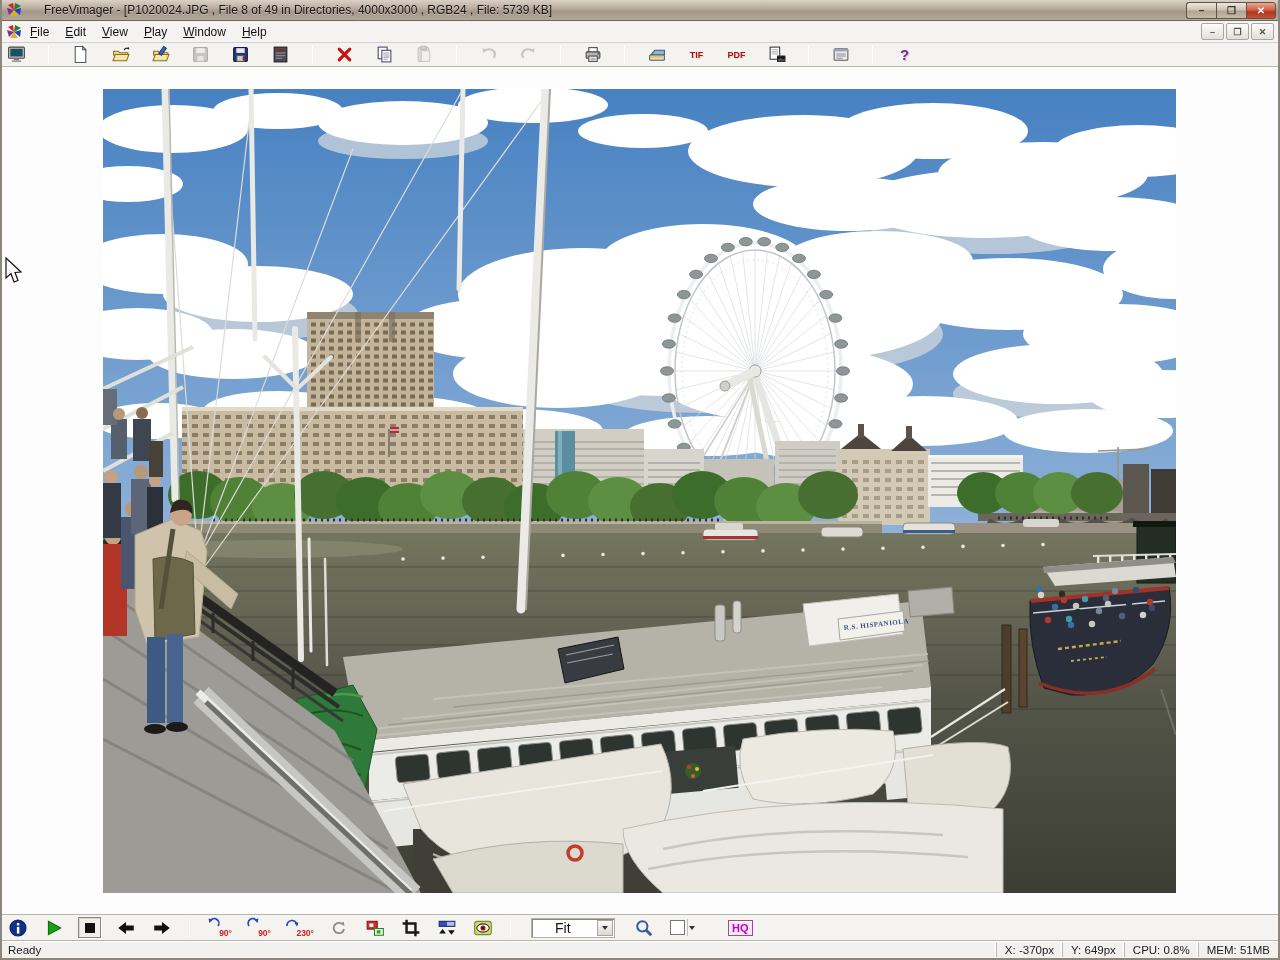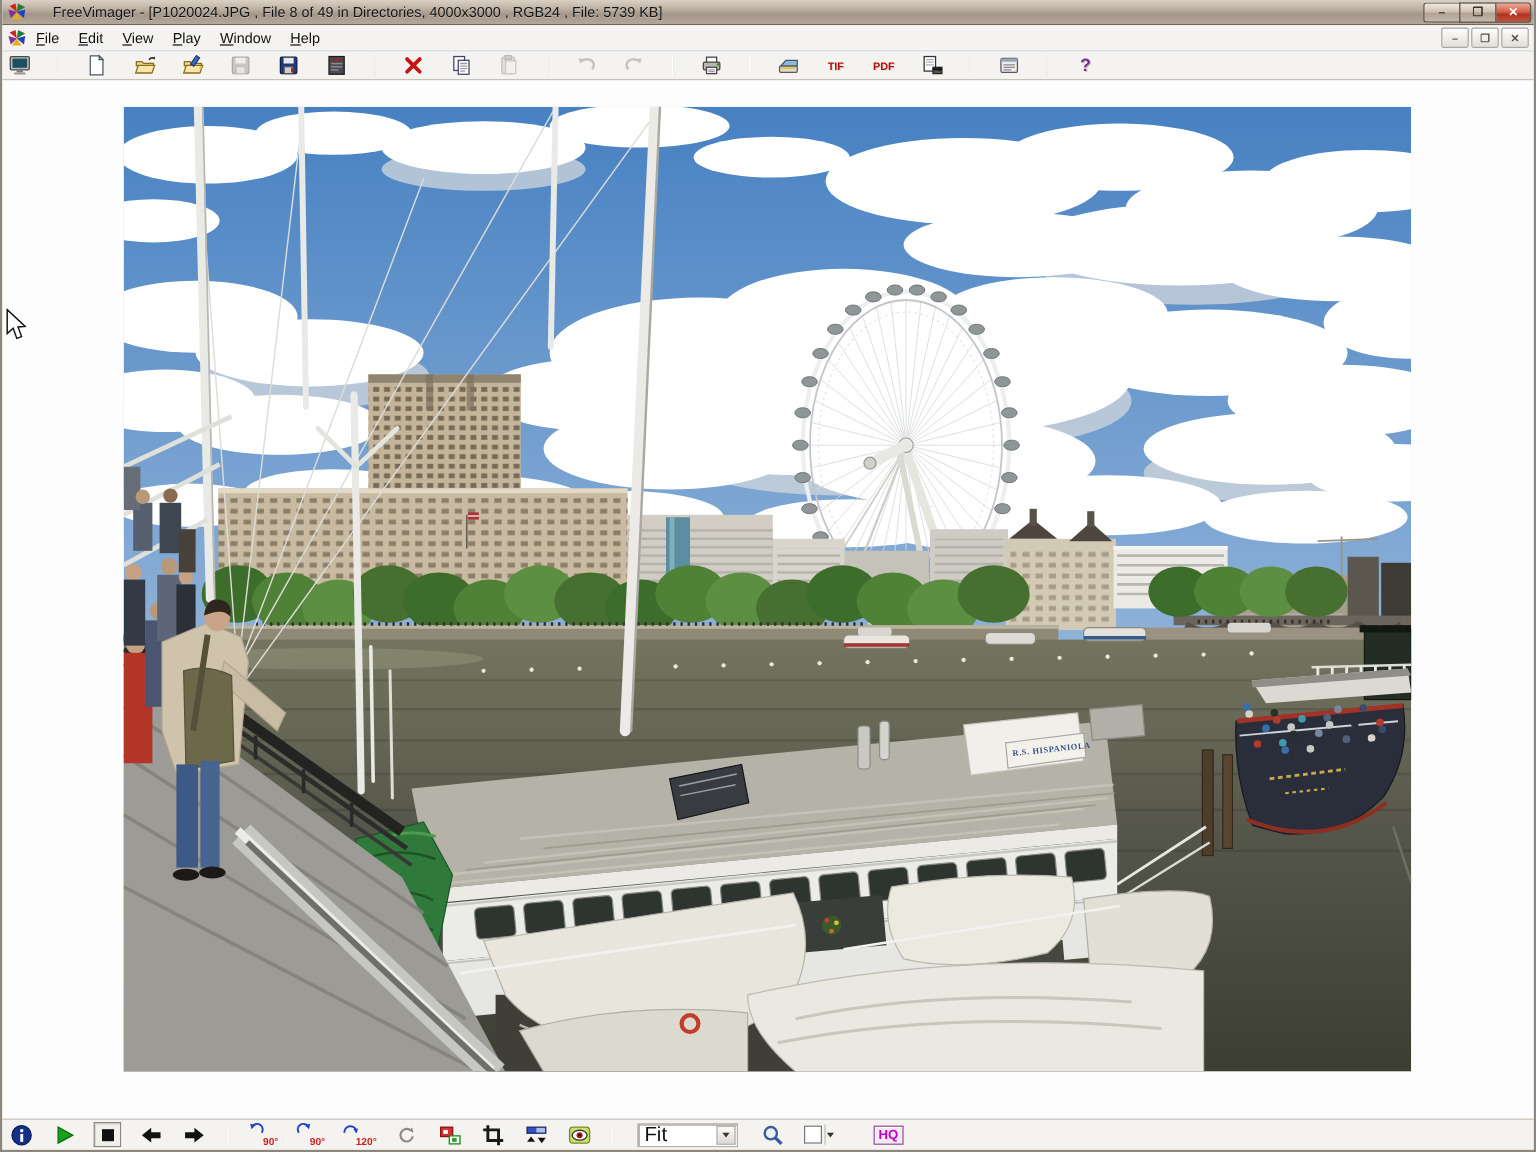--- a/index.html
+++ b/index.html
@@ -48,21 +48,21 @@
   .bottombar{height:26px;flex:0 0 26px;display:flex;align-items:center;background:#f5f3ef;
     border-top:1px solid #b9b6ae;padding:0 4px;gap:13px;}
   .bbtn{width:23px;height:21px;display:flex;align-items:center;justify-content:center;position:relative;}
   .bbtn.pressed{border:1px solid #8a8881;background:#f1efe9;
     box-shadow:inset 1px 1px 0 #d9d6cf, 1px 1px 0 #fff;}
   .rot{width:26px;height:21px;position:relative;}
   .rot svg{position:absolute;left:1px;top:0;}
   .rot .deg{position:absolute;right:0;bottom:0;font-size:8.5px;font-weight:bold;color:#cc1d1d;}
   .combo{width:84px;height:20px;background:#fff;display:flex;align-items:center;margin:0 4px;
     box-shadow:inset 1px 1px 0 #8a877f, inset -1px -1px 0 #fff;border:1px solid #b5b2aa;}
-  .combo .val{font-size:17px;color:#111;padding-left:5px;flex:1;}
+  .combo .val{font-size:14px;color:#111;padding-left:23px;flex:1;}
   .combo .drop{width:16px;height:16px;margin-right:1px;background:linear-gradient(180deg,#fbfaf8,#dcd9d2);
     border:1px solid #a8a59d;display:flex;align-items:center;justify-content:center;}
   .tri-down{width:0;height:0;border-left:3.5px solid transparent;border-right:3.5px solid transparent;border-top:4.5px solid #333;}
   .bgpick{display:flex;align-items:center;margin:0 2px;}
   .bgsq{width:15px;height:15px;background:#fff;border:1px solid #777;}
   .bgdrop{width:9px;height:17px;display:flex;align-items:center;justify-content:center;border-left:1px solid #c3c0b8;margin-left:2px;}
   .hqbtn{font-weight:bold;font-size:11px;color:#c400c4;border:1px solid #9a4a9a;background:#f2eaf2;
     padding:1px 3px;margin-left:17px;box-shadow:inset 1px 1px 0 #fff;}
   
   .statusbar{height:18px;flex:0 0 18px;display:flex;align-items:center;background:#f2f1ed;
@@ -779,21 +779,21 @@
           <path d="M3,9 A4.5,4.5 0 1 1 10.5,3.5" fill="none" stroke="#2244cc" stroke-width="1.6"></path>
           <polygon points="12.5,1.5 8,2.5 11.5,6" fill="#2244cc"></polygon>
         </svg>
       <span class="deg">90°</span>
     </div>
     <div class="rot" style="width:30px">
       <svg width="14" height="12" viewBox="0 0 14 12">
           <path d="M2,9 A5,5 0 1 1 12,8" fill="none" stroke="#2244cc" stroke-width="1.6"></path>
           <polygon points="13.5,5.5 9.5,6 12,9.5" fill="#2244cc"></polygon>
         </svg>
-      <span class="deg">120°</span>
+      <span class="deg">230°</span>
     </div>
     <div class="bbtn">
         <svg width="18" height="18" viewBox="0 0 18 18">
           <path d="M14,10 A5.2,5.2 0 1 1 11.5,4.5" fill="none" stroke="#8a8a84" stroke-width="1.8"></path>
           <polygon points="13.5,2.5 14.5,7 10.5,5" fill="#8a8a84"></polygon>
         </svg>
       </div>
     <div class="bbtn">
         <svg width="20" height="20" viewBox="0 0 18 18">
           <rect x="2" y="3" width="9" height="7" fill="#d43030" stroke="#8a1414"></rect>
@@ -838,13 +838,20 @@
       </div>
     <div class="bgpick">
       <span class="bgsq"></span>
       <span class="bgdrop">
           <span class="tri-down"></span>
         </span>
     </div>
     <div class="hqbtn">HQ</div>
   </div>
 
+  <div class="statusbar">
+    <span class="status-msg">Ready</span>
+    <span class="pane">X: -370px</span>
+    <span class="pane">Y: 649px</span>
+    <span class="pane">CPU: 0.8%</span>
+    <span class="pane">MEM: 51MB</span>
+  </div>
 </div>
 
 </body></html>

